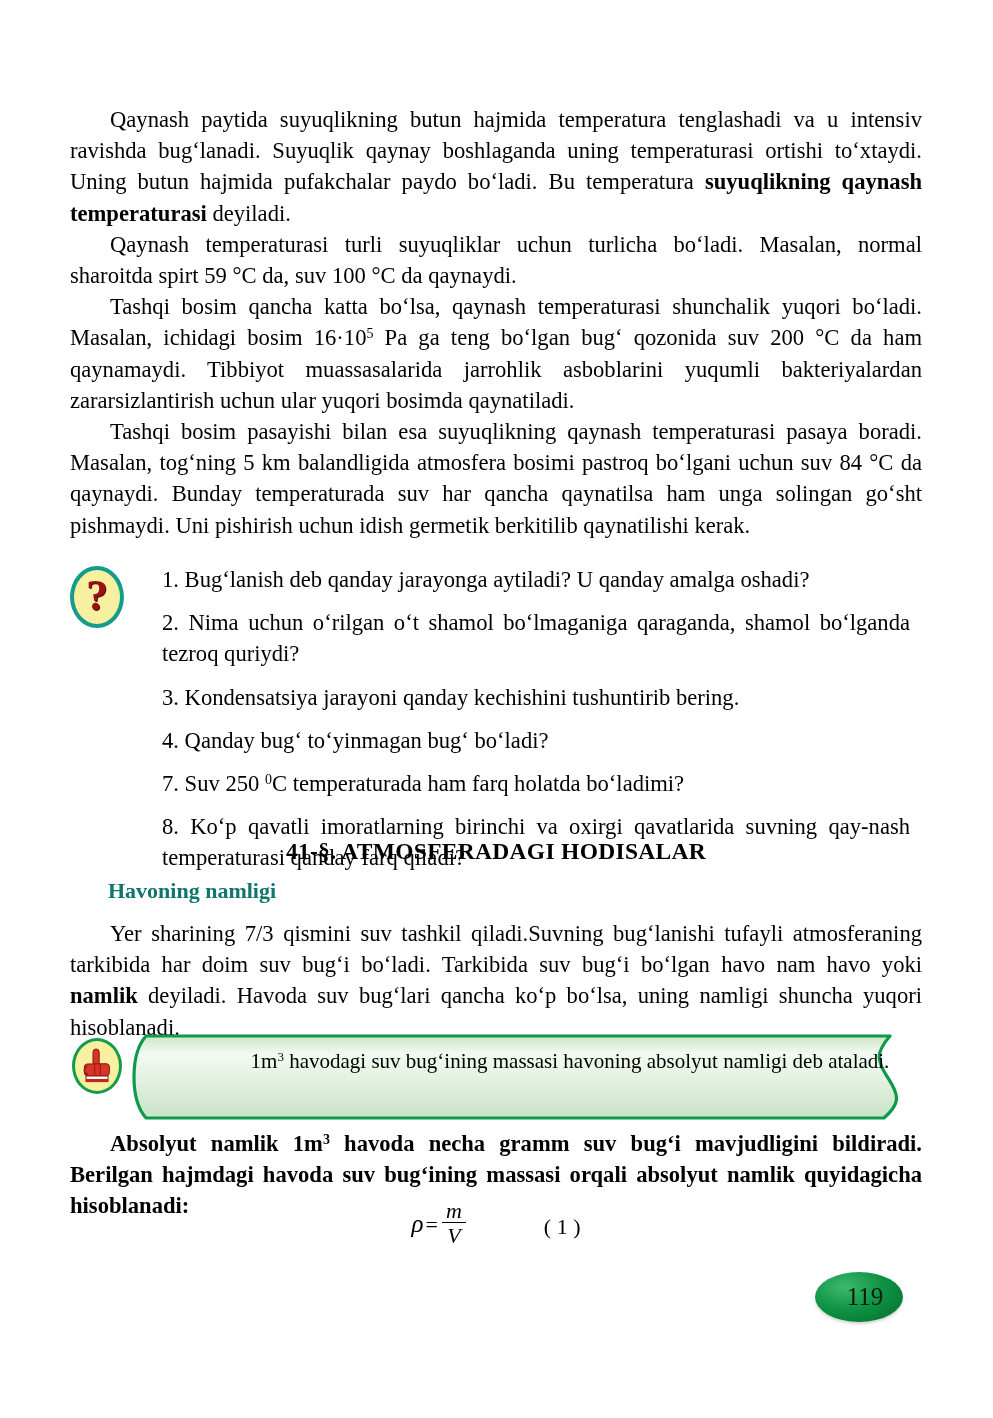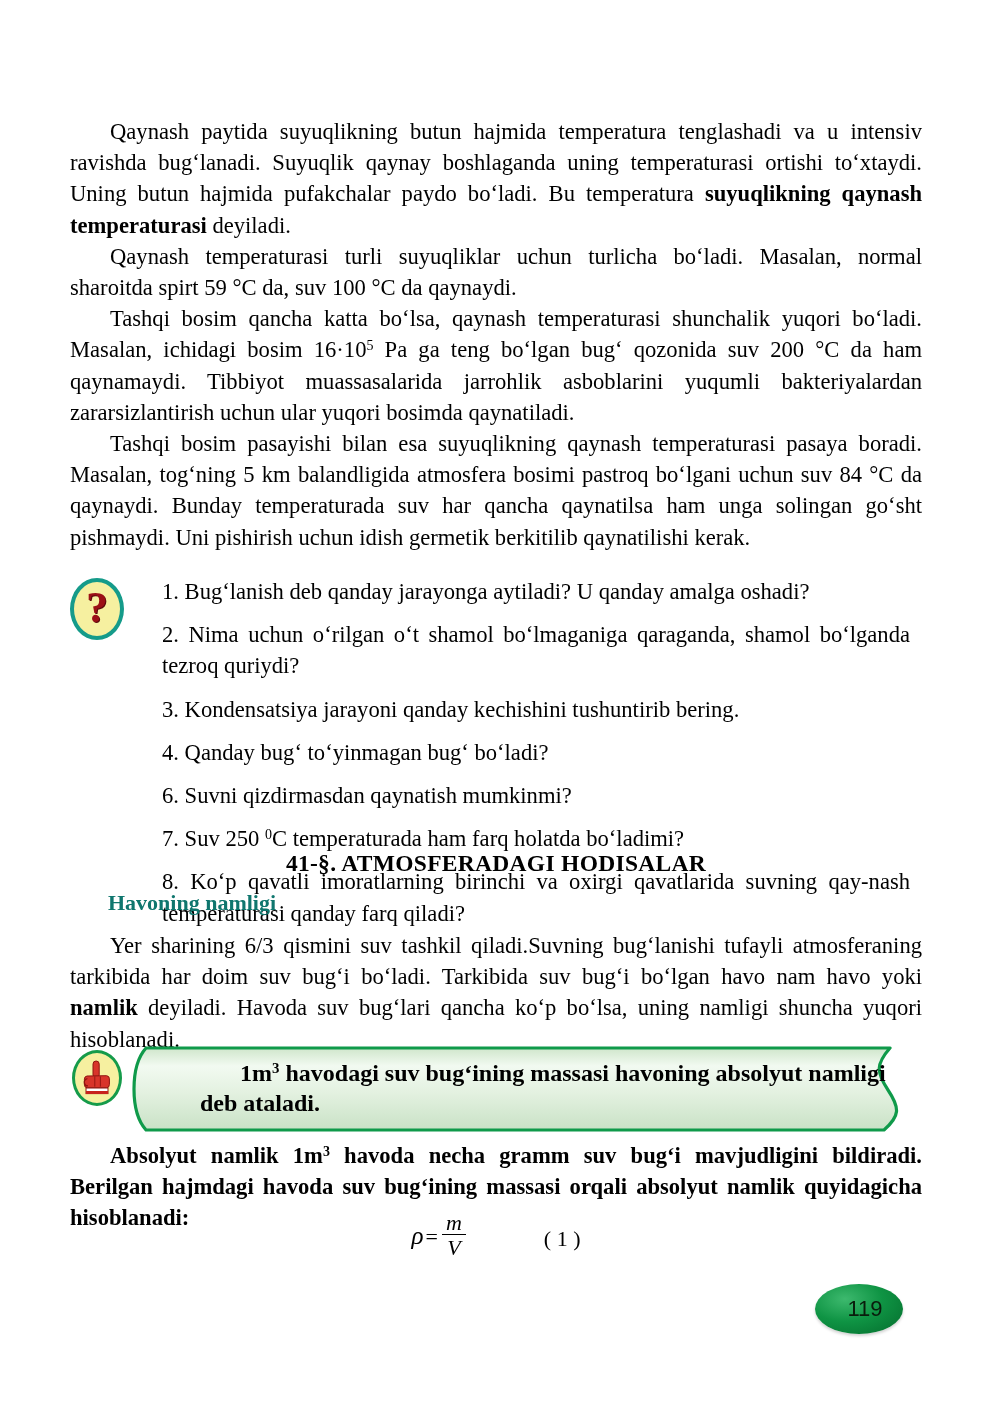--- a/index.html
+++ b/index.html
@@ -11,21 +11,21 @@
     width: 993px;
     height: 1418px;
     position: relative;
     font-family: "Liberation Serif", "DejaVu Serif", serif;
     color: #000000;
     overflow: hidden;
   }
 
   .page {
     position: absolute;
-    left: 0; top: 12px;
+    left: 0; top: 0;
     width: 993px;
     height: 1262px;
   }
 
   
   .content {
     position: absolute;
     left: 70px;
     top: 104px;
     width: 852px;
@@ -150,24 +150,25 @@
     left: 58px;
     top: 0px;
     width: 794px;
     height: 86px;
   }
   .callout-text {
     position: absolute;
     left: 130px;
     top: 12px;
     width: 700px;
-    font-size: 24px;
-    font-weight: bold;
+    font-size: 21px;
+    font-weight: normal;
     line-height: 30px;
     text-indent: 40px;
+    text-align: center;
   }
 
   
   .formula-row {
     position: absolute;
     left: 70px;
     top: 1202px;
     width: 852px;
     text-align: center;
     font-size: 23px;
@@ -219,23 +220,23 @@
     width: 88px;
     height: 50px;
     border-radius: 50%;
     background: radial-gradient(ellipse at 34% 30%, #3db96e 0%, #0f9444 45%, #046b2c 100%);
     display: flex;
     align-items: center;
     justify-content: center;
     box-shadow: 0 2px 3px rgba(0,0,0,0.18);
   }
   .pagenum-ellipse span {
-    font-size: 22px;
+    font-size: 25px;
     color: #0a1c0c;
-    font-family: Liberation Sans, sans-serif;
+    font-family: Liberation Serif, serif;
     margin-left: 12px;
   }
 </style>
 </head>
 <body>
 
 <div class="page">
 
   <div class="content">
 
@@ -254,31 +255,30 @@
       <div class="qmark-circle">
         <span class="qmark-glyph">?</span>
       </div>
     </div>
 
     <div class="qlist">
       <p>1. Bug‘lanish deb qanday jarayonga aytiladi? U qanday amalga oshadi?</p>
       <p>2. Nima uchun o‘rilgan o‘t shamol bo‘lmaganiga qaraganda, shamol bo‘lganda tezroq quriydi?</p>
       <p class="nojust">3. Kondensatsiya jarayoni qanday kechishini tushuntirib bering.</p>
       <p class="nojust">4. Qanday bug‘ to‘yinmagan bug‘ bo‘ladi?</p>
-      <p class="nojust">6.  Suvni qizdirmasdan qaynatish mumkinmi?</p>
       <p class="nojust"><span>7.  Suv 250 </span><sup>0</sup><span>C temperaturada ham  farq holatda bo‘ladimi?</span></p>
       <p>8. Ko‘p qavatli imoratlarning birinchi va oxirgi qavatlarida suvning qay-nash temperaturasi qanday farq qiladi?</p>
     </div>
   </div>
 
   <div class="section-title">41-§. ATMOSFERADAGI  HODISALAR</div>
   <div class="sub-title">Havoning namligi</div>
 
   <div class="content" style="top: 918px;">
-    <p class="body"><span>Yer sharining 6/3 qismini suv tashkil qiladi.Suvning bug‘lanishi tufayli atmosferaning tarkibida har doim suv bug‘i bo‘ladi. Tarkibida suv bug‘i bo‘lgan havo nam havo yoki </span><b>namlik</b><span> deyiladi. Havoda  suv bug‘lari qancha ko‘p bo‘lsa, uning namligi shuncha yuqori hisoblanadi.</span></p>
+    <p class="body"><span>Yer sharining 7/3 qismini suv tashkil qiladi.Suvning bug‘lanishi tufayli atmosferaning tarkibida har doim suv bug‘i bo‘ladi. Tarkibida suv bug‘i bo‘lgan havo nam havo yoki </span><b>namlik</b><span> deyiladi. Havoda  suv bug‘lari qancha ko‘p bo‘lsa, uning namligi shuncha yuqori hisoblanadi.</span></p>
   </div>
 
   <div class="callout">
 
     <div class="callout-icon">
       <div class="hand-circle">
         <svg class="hand-svg" width="34" height="40" viewBox="0 0 34 40">
 
           <rect x="13" y="3" width="6.2" height="17" rx="3.1" fill="#d8342a" stroke="#8f1410" stroke-width="1"></rect>
 

